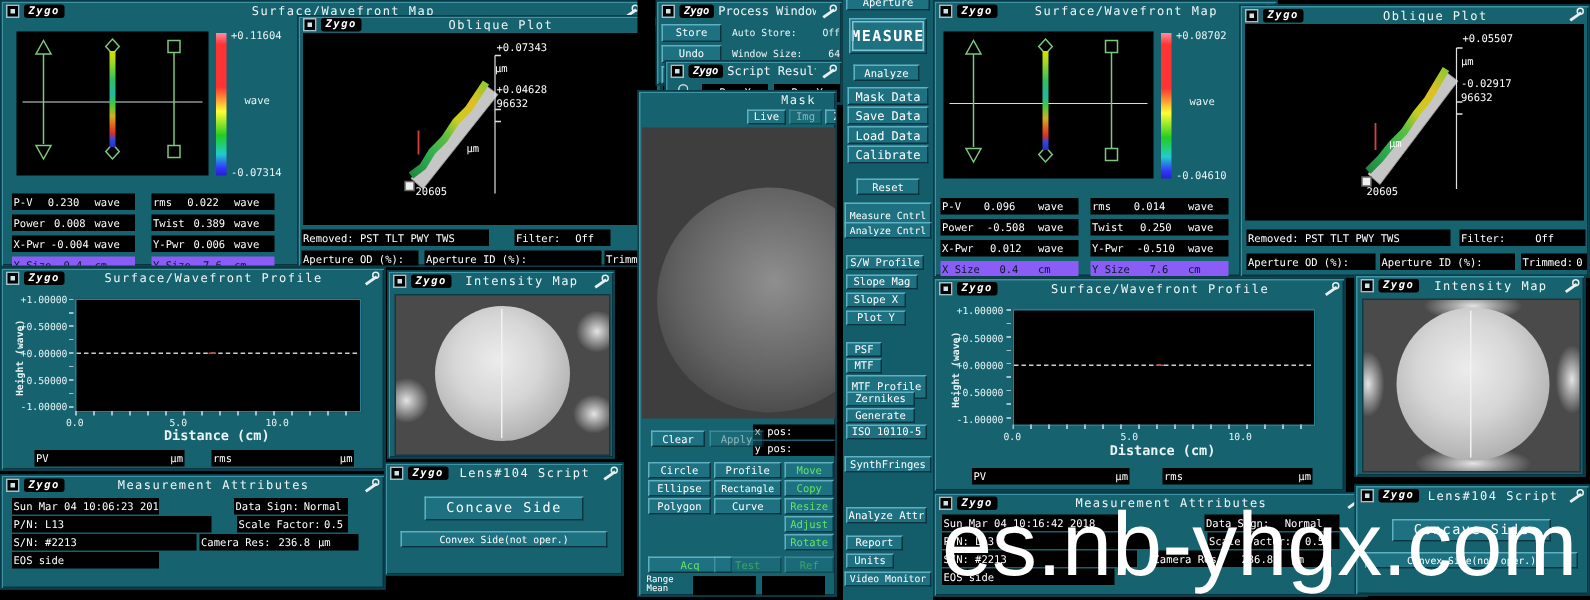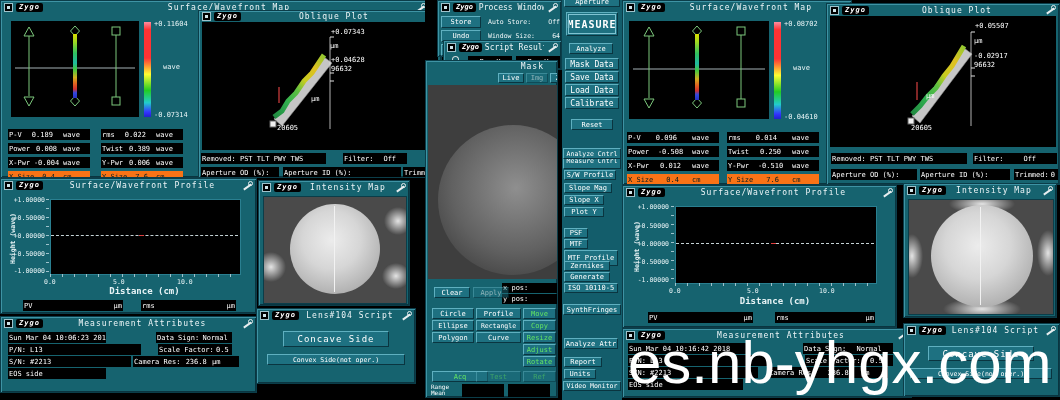--- a/index.html
+++ b/index.html
@@ -15,21 +15,21 @@
   .zlogo{background:#000;color:#fff;font-size:7px;font-style:italic;font-weight:bold;padding:0 3px;
          border-radius:2px;flex:none;line-height:9px;}
   .tool{width:11px;height:10px;position:relative;flex:none;}
   .tool::before{content:"";position:absolute;left:1px;top:5px;width:9px;height:2px;background:#e8eef0;transform:rotate(-35deg);}
   .tool::after{content:"";position:absolute;right:0;top:0;width:3px;height:3px;border:1px solid #e8eef0;border-radius:50%;}
   .fld{position:absolute;background:#000;color:#fff;font-size:7px;display:flex;align-items:center;
        padding:0 1px;box-sizing:border-box;height:11px;white-space:nowrap;overflow:hidden;}
   .f3{justify-content:space-between;}
   .f3 .v{flex:1;text-align:center;}
   .f3 .u{width:26px;}
-  .tfld{background:#f97316;color:#031b21;}
+  .tfld{background:#8b5cf6;color:#031b21;}
   .btn{position:absolute;background:#1e7181;color:#fff;font-size:7px;display:flex;align-items:center;
        justify-content:center;white-space:nowrap;box-sizing:border-box;cursor:default;overflow:hidden;
        border:1px solid;border-color:#5fb0c0 #0a3540 #0a3540 #5fb0c0;}
   .dim{opacity:.5;}
   .gtx{color:#63e563;}
   .blk{position:absolute;background:#000;}
   .plot{position:absolute;background:#000;}
   .lbl{position:absolute;color:#fff;font-size:7px;white-space:nowrap;}
   .cbarLbl{position:absolute;color:#e8f4f6;font-size:7px;white-space:nowrap;}
   .cbar{position:absolute;width:7px;background:linear-gradient(to bottom,#ff8da0 0%,#f33 8%,#f33 38%,#ff3 55%,#2c2 72%,#2cc 85%,#33f 95%,#22c 100%);}
@@ -103,21 +103,21 @@
         </g>
         <rect x="62" y="13" width="4" height="64" fill="url(#stripeG)"></rect>
       </svg>
     </div>
     <div class="cbar" style="left:143px;top:21px;height:95px"></div>
     <span class="cbarLbl" style="left:153px;top:19px">+0.11604</span>
     <span class="cbarLbl" style="left:162px;top:62px">wave</span>
     <span class="cbarLbl" style="left:153px;top:110px">-0.07314</span>
     <div class="fld f3" style="left:7px;top:128px;width:82px">
         <span>P-V</span>
-        <span class="v">0.189</span>
+        <span class="v">0.230</span>
         <span class="u">wave</span>
       </div>
     <div class="fld f3" style="left:100px;top:128px;width:82px">
         <span>rms</span>
         <span class="v">0.022</span>
         <span class="u">wave</span>
       </div>
     <div class="fld f3" style="left:7px;top:142px;width:82px">
         <span>Power</span>
         <span class="v">0.008</span>
@@ -501,21 +501,21 @@
 
   <div class="menuCol" style="left:562px;top:0;width:60px;height:400px">
     <div class="btn" style="left:2px;top:-4px;width:56px;height:11px;align-items:flex-end">Aperture</div>
     <div class="btn measureBtn" style="left:4px;top:12px;width:52px;height:24px">MEASURE</div>
     <div class="btn" style="left:7px;top:43px;width:44px;height:11px">Analyze</div>
     <div class="btn" style="left:3px;top:58px;width:54px;height:12px;font-size:8px">Mask Data</div>
     <div class="btn" style="left:3px;top:71px;width:54px;height:12px;font-size:8px">Save Data</div>
     <div class="btn" style="left:3px;top:84px;width:54px;height:12px;font-size:8px">Load Data</div>
     <div class="btn" style="left:3px;top:97px;width:54px;height:12px;font-size:8px">Calibrate</div>
     <div class="btn" style="left:9px;top:119px;width:42px;height:11px">Reset</div>
-    <div class="btn" style="left:1px;top:152px;width:58px;height:17px;font-size:6.5px">Measure Cntrl</div>
+    <div class="btn" style="left:1px;top:135px;width:58px;height:17px;font-size:6.5px">Measure Cntrl</div>
     <div class="btn" style="left:1px;top:148px;width:58px;height:11px;font-size:6.5px">Analyze Cntrl</div>
     <div class="btn" style="left:2px;top:170px;width:52px;height:10px">S/W Profile</div>
     <div class="btn" style="left:2px;top:183px;width:48px;height:10px">Slope Mag</div>
     <div class="btn" style="left:2px;top:195px;width:40px;height:10px">Slope X</div>
     <div class="btn" style="left:2px;top:207px;width:40px;height:10px">Plot Y</div>
     <div class="btn" style="left:2px;top:228px;width:24px;height:10px">PSF</div>
     <div class="btn" style="left:2px;top:239px;width:24px;height:10px">MTF</div>
     <div class="btn" style="left:2px;top:250px;width:54px;height:16px">MTF Profile</div>
     <div class="btn" style="left:2px;top:261px;width:46px;height:10px">Zernikes</div>
     <div class="btn" style="left:2px;top:272px;width:46px;height:10px">Generate</div>

